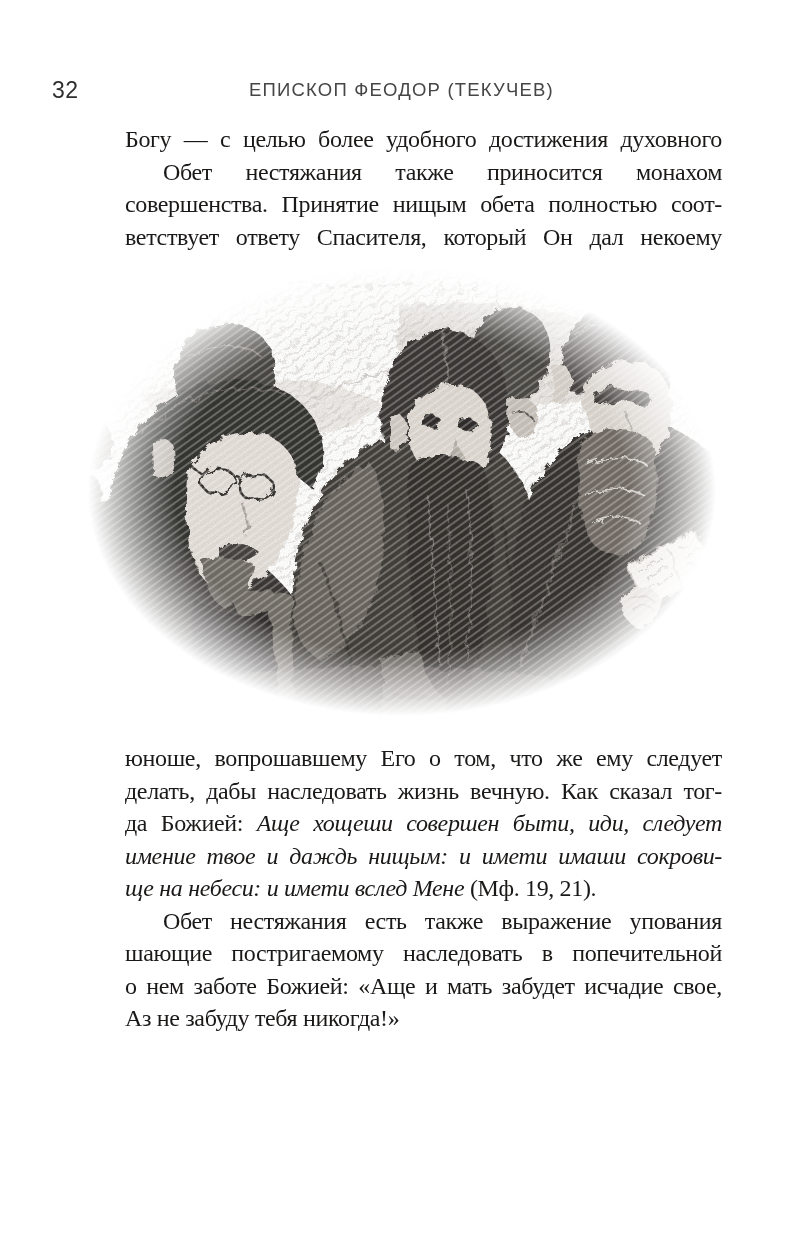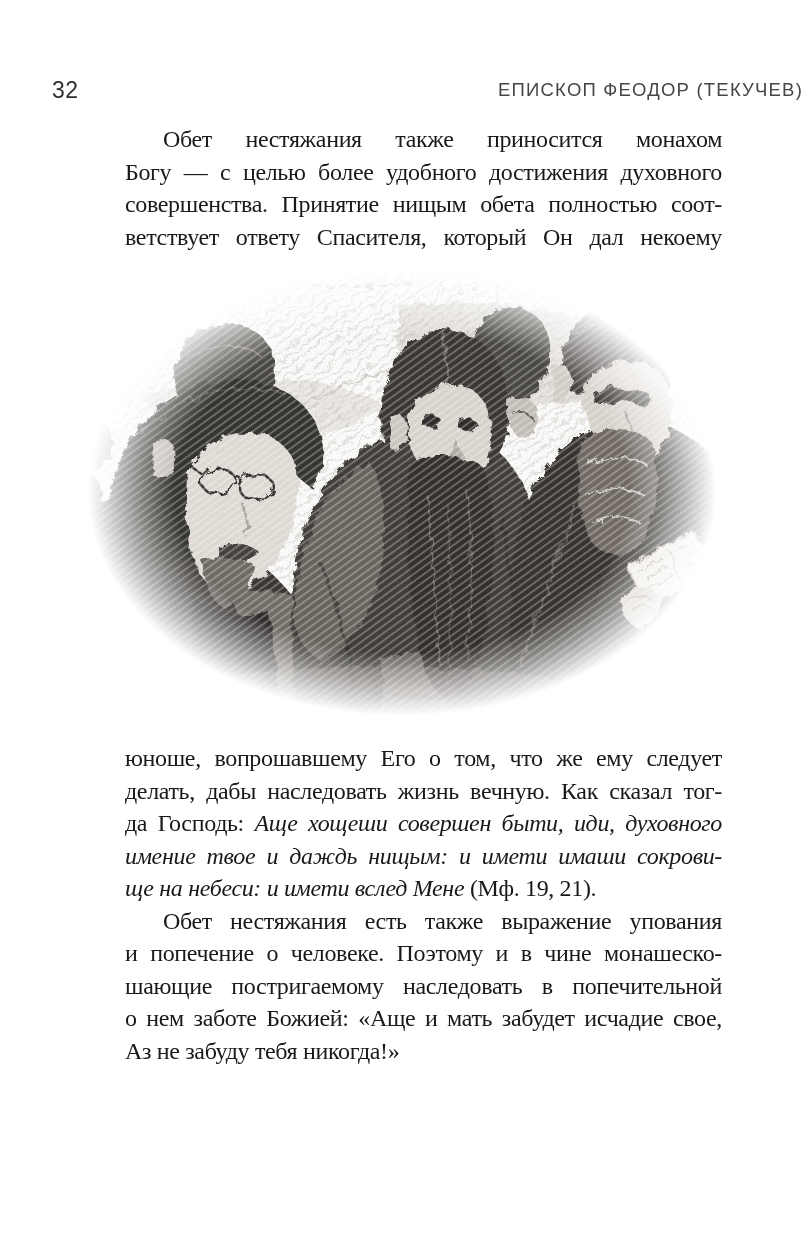--- a/index.html
+++ b/index.html
@@ -5,21 +5,21 @@
   html,body{margin:0;padding:0;}
   body{
     width:803px;height:1240px;position:relative;background:#ffffff;
     font-family:"Liberation Serif", serif;color:#1b1918;overflow:hidden;
   }
   .page{position:absolute;inset:0;background:#fff;border-radius:23px;}
   
   .runhead{position:absolute;top:76px;left:0;width:803px;height:30px;
     font-family:"Liberation Sans", sans-serif;font-weight:300;}
   .pagenum{position:absolute;left:52px;top:1px;font-size:23px;color:#2e2e2e;letter-spacing:.5px;}
-  .rtitle{position:absolute;left:0;width:100%;top:3px;text-align:right;
+  .rtitle{position:absolute;left:0;width:100%;top:3px;text-align:center;
     font-size:18.5px;letter-spacing:1.2px;color:#464646;}
   
   .textblock{position:absolute;left:125px;width:597px;font-size:24px;
     line-height:32.5px;letter-spacing:-0.35px;}
   .tb-top{top:123px;}
   .tb-bottom{top:732px;margin-top:10px;}
   .bline{text-align:justify;text-align-last:justify;height:32.5px;white-space:normal;}
   .bline.last{text-align-last:left;}
   .bline.indent{text-indent:38px;}
   .it{font-style:italic;}
@@ -31,22 +31,22 @@
 <body>
 
 <div class="page">
 
   <div class="runhead">
     <div class="pagenum">32</div>
     <div class="rtitle">ЕПИСКОП ФЕОДОР (ТЕКУЧЕВ)</div>
   </div>
 
   <div class="textblock tb-top">
+      <div class="bline"><span>Богу — с целью более удобного достижения духовного</span></div>
       <div class="bline indent"><span>Обет нестяжания также приносится монахом</span></div>
-      <div class="bline"><span>Богу — с целью более удобного достижения духовного</span></div>
       <div class="bline"><span>совершенства. Принятие нищым обета полностью соот-</span></div>
       <div class="bline"><span>ветствует ответу Спасителя, который Он дал некоему</span></div>
     </div>
 
   <div class="illus" role="img" aria-label="Карандашный набросок: группа православных монахов в тёмных рясах — монах в очках со склонённой головой, монах с длинной бородой в центре, бородатый монах с раскрытой книгой справа">
     <svg width="640" height="459" viewBox="0 0 640 459" xmlns="http://www.w3.org/2000/svg">
       <defs>
         <filter id="rough" x="-8%" y="-8%" width="116%" height="116%">
           <feTurbulence type="fractalNoise" baseFrequency="0.09" numOctaves="4" seed="11" result="n"></feTurbulence>
           <feDisplacementMap in="SourceGraphic" in2="n" scale="10"></feDisplacementMap>
@@ -176,23 +176,22 @@
 
         <rect width="640" height="459" fill="url(#hatchW)" opacity="0.34"></rect>
         <rect width="640" height="459" filter="url(#grainF)" opacity="0.20"></rect>
       </g>
     </svg>
   </div>
 
   <div class="textblock tb-bottom">
       <div class="bline"><span>юноше, вопрошавшему Его о том, что же ему следует</span></div>
       <div class="bline"><span>делать, дабы наследовать жизнь вечную. Как сказал тог-</span></div>
-      <div class="bline"><span>да Господь: </span><span class="it">Аще хощеши совершен быти, иди, духовного</span></div>
+      <div class="bline"><span>да Божией: </span><span class="it">Аще хощеши совершен быти, иди, следует</span></div>
       <div class="bline"><span class="it">имение твое и даждь нищым: и имети имаши сокрови-</span></div>
       <div class="bline last"><span class="it">ще на небеси: и имети вслед Мене</span><span> (Мф. 19, 21).</span></div>
       <div class="bline indent"><span>Обет нестяжания есть также выражение упования</span></div>
-      <div class="bline"><span>и попечение о человеке. Поэтому и в чине монашеско-</span></div>
       <div class="bline"><span>шающие постригаемому наследовать в попечительной</span></div>
       <div class="bline"><span>о нем заботе Божией: «Аще и мать забудет исчадие свое,</span></div>
       <div class="bline last"><span>Аз не забуду тебя никогда!»</span></div>
     </div>
 
 </div>
 
 </body></html>

